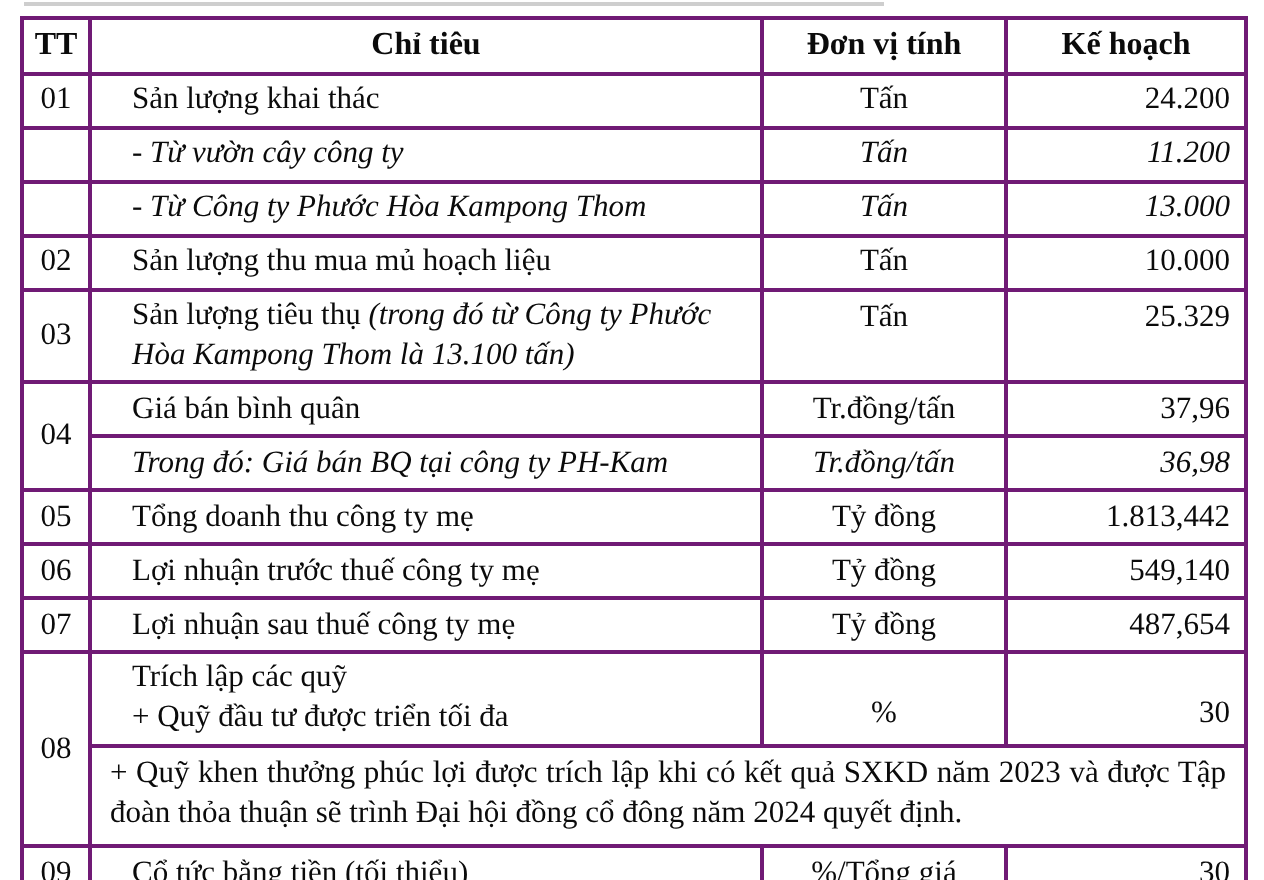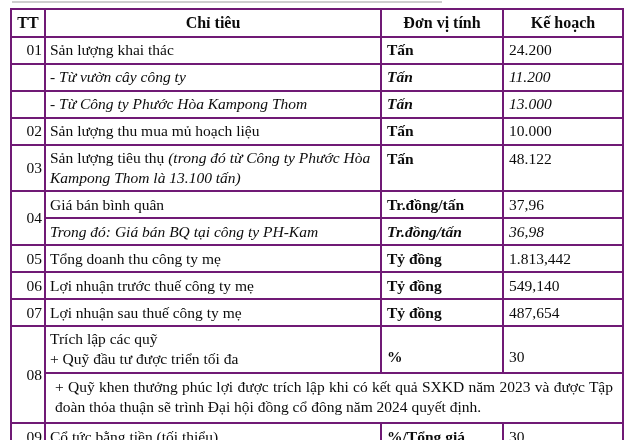--- a/index.html
+++ b/index.html
@@ -46,24 +46,24 @@
   }
   thead th {
     font-weight: bold;
     text-align: center;
     height: 22px;
     font-size: 16px;
     padding: 2px 4px;
   }
   td { height: 21px; }
 
-  td.tt    { text-align: right; padding: 0 2px; }
-  td.label { text-align: left; padding-left: 4px; padding-right: 6px; }
-  td.unit  { text-align: left; font-weight: bold; }
-  td.value { padding-right: 7px; }
+  td.tt    { text-align: center; padding: 0 2px; }
+  td.label { text-align: left; padding-left: 20px; padding-right: 6px; }
+  td.unit  { text-align: center; }
+  td.value { text-align: right; padding-right: 7px; }
   td.note  {
     text-align: justify;
     padding: 3px 9px 4px 9px;
     line-height: 1.35;
   }
   .italic { font-style: italic; }
   td.v-top    { vertical-align: top; padding-top: 3px; }
   td.v-bottom { vertical-align: bottom; padding-bottom: 4px; }
   td .line { display: block; }
 </style>
@@ -109,21 +109,21 @@
       <tr>
         <td class="tt">02</td>
         <td class="label">Sản lượng thu mua mủ hoạch liệu</td>
         <td class="unit">Tấn</td>
         <td class="value">10.000</td>
       </tr>
       <tr>
         <td class="tt">03</td>
         <td class="label"><span>Sản lượng tiêu thụ </span><em>(trong đó từ Công ty Phước Hòa Kampong Thom là 13.100 tấn)</em></td>
         <td class="unit v-top">Tấn</td>
-        <td class="value v-top">48.122</td>
+        <td class="value v-top">25.329</td>
       </tr>
       <tr>
         <td class="tt" rowspan="2">04</td>
         <td class="label">Giá bán bình quân</td>
         <td class="unit">Tr.đồng/tấn</td>
         <td class="value">37,96</td>
       </tr>
       <tr>
         <td class="label italic">Trong đó: Giá bán BQ tại công ty PH-Kam</td>
         <td class="unit italic">Tr.đồng/tấn</td>

